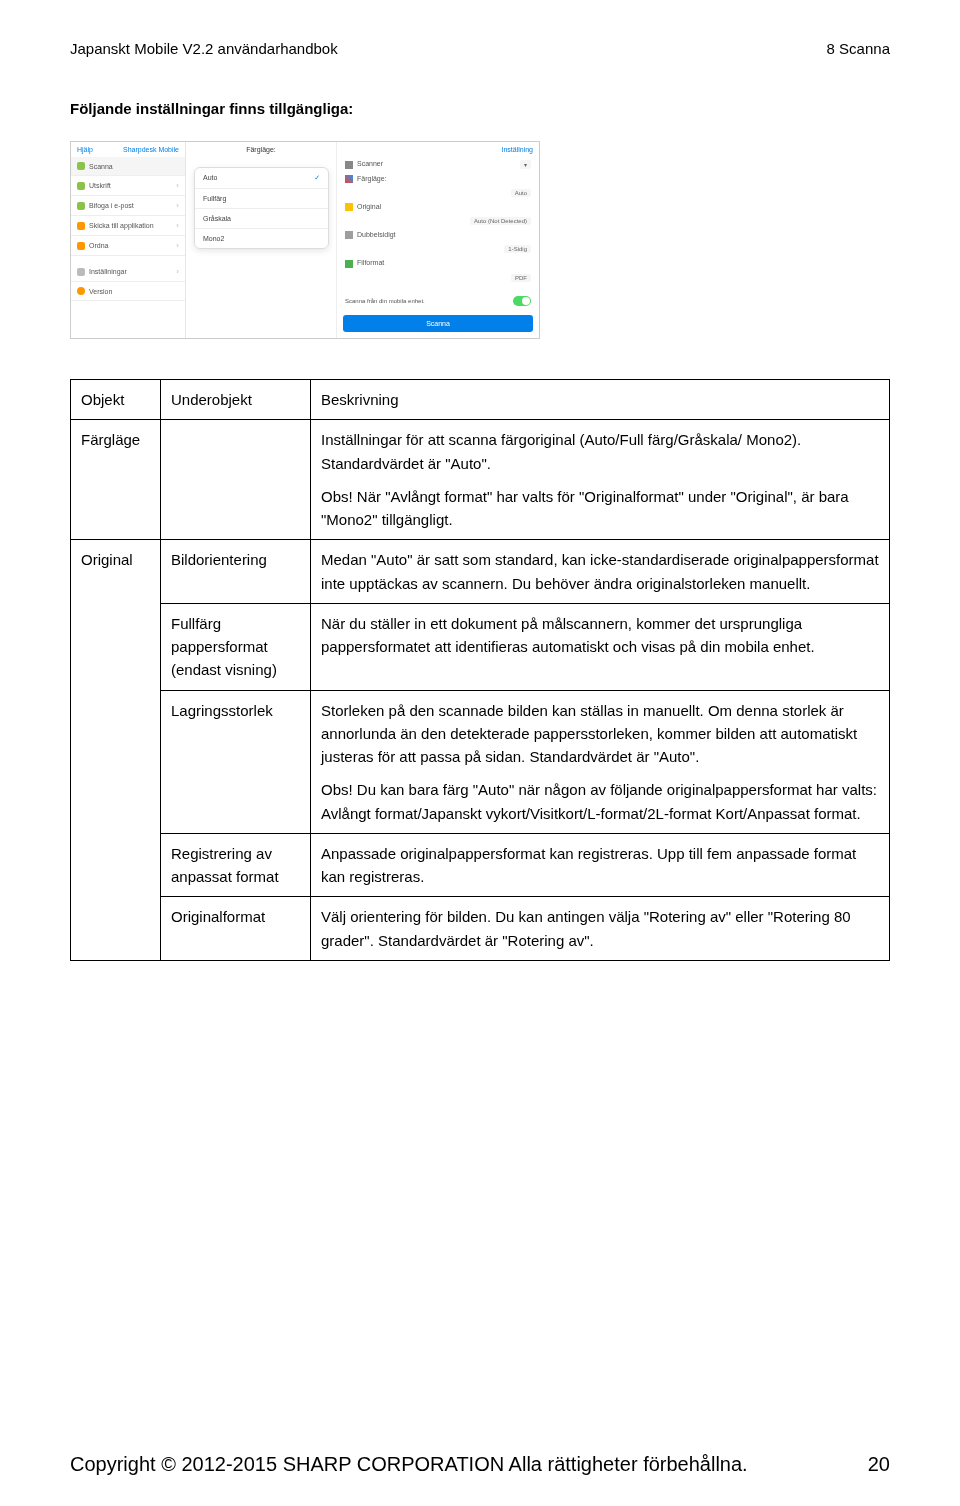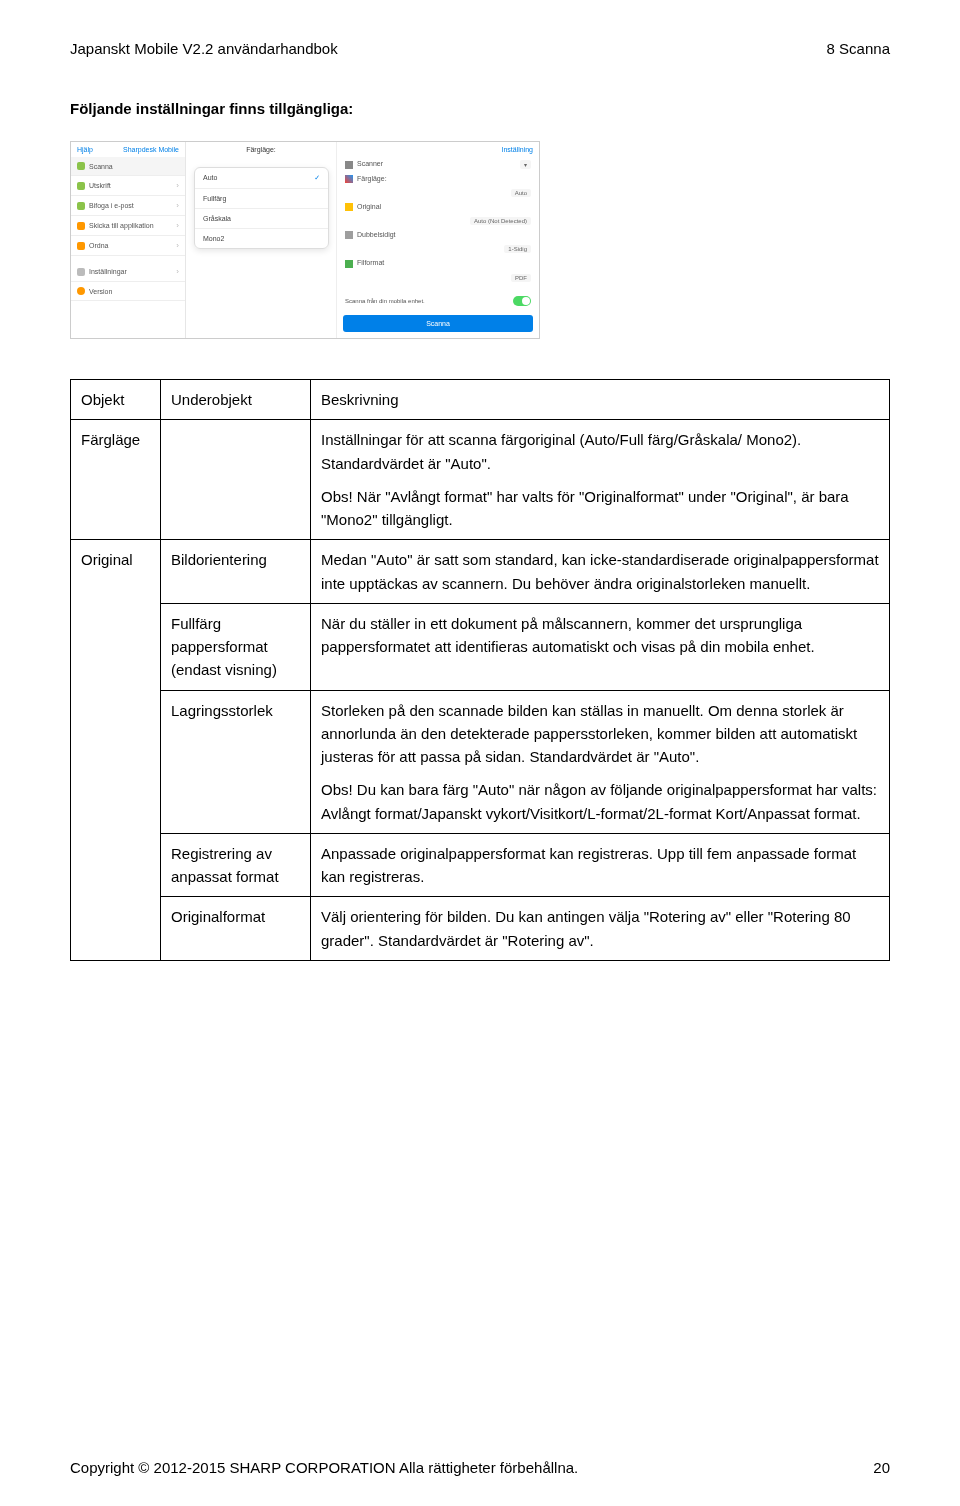--- a/index.html
+++ b/index.html
@@ -173,21 +173,21 @@
   .desc-block { margin-bottom: 10px; }
   .desc-block:last-child { margin-bottom: 0; }
 
   .footer {
     position: absolute;
     bottom: 30px;
     left: 70px;
     right: 70px;
     display: flex;
     justify-content: space-between;
-    font-size: 15px;
+    font-size: 20px;
   }
 </style>
 </head>
 <body>
 
 <div class="page">
 
   <div class="header-row">
     <span>Japanskt Mobile V2.2 användarhandbok</span>
     <span>8 Scanna</span>

